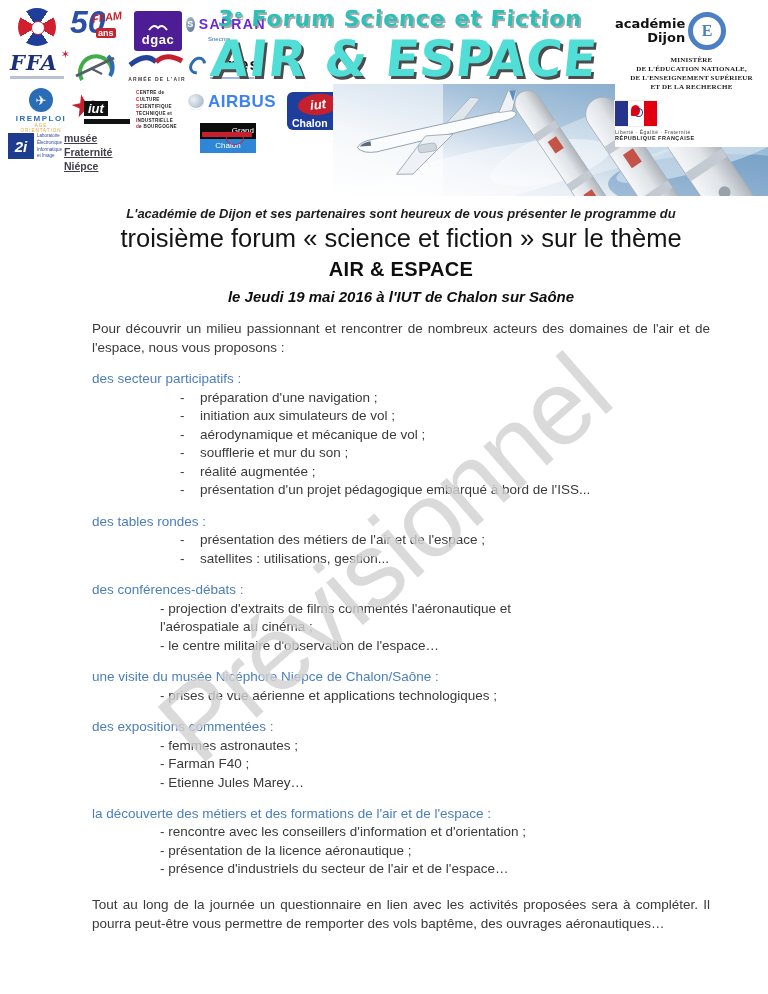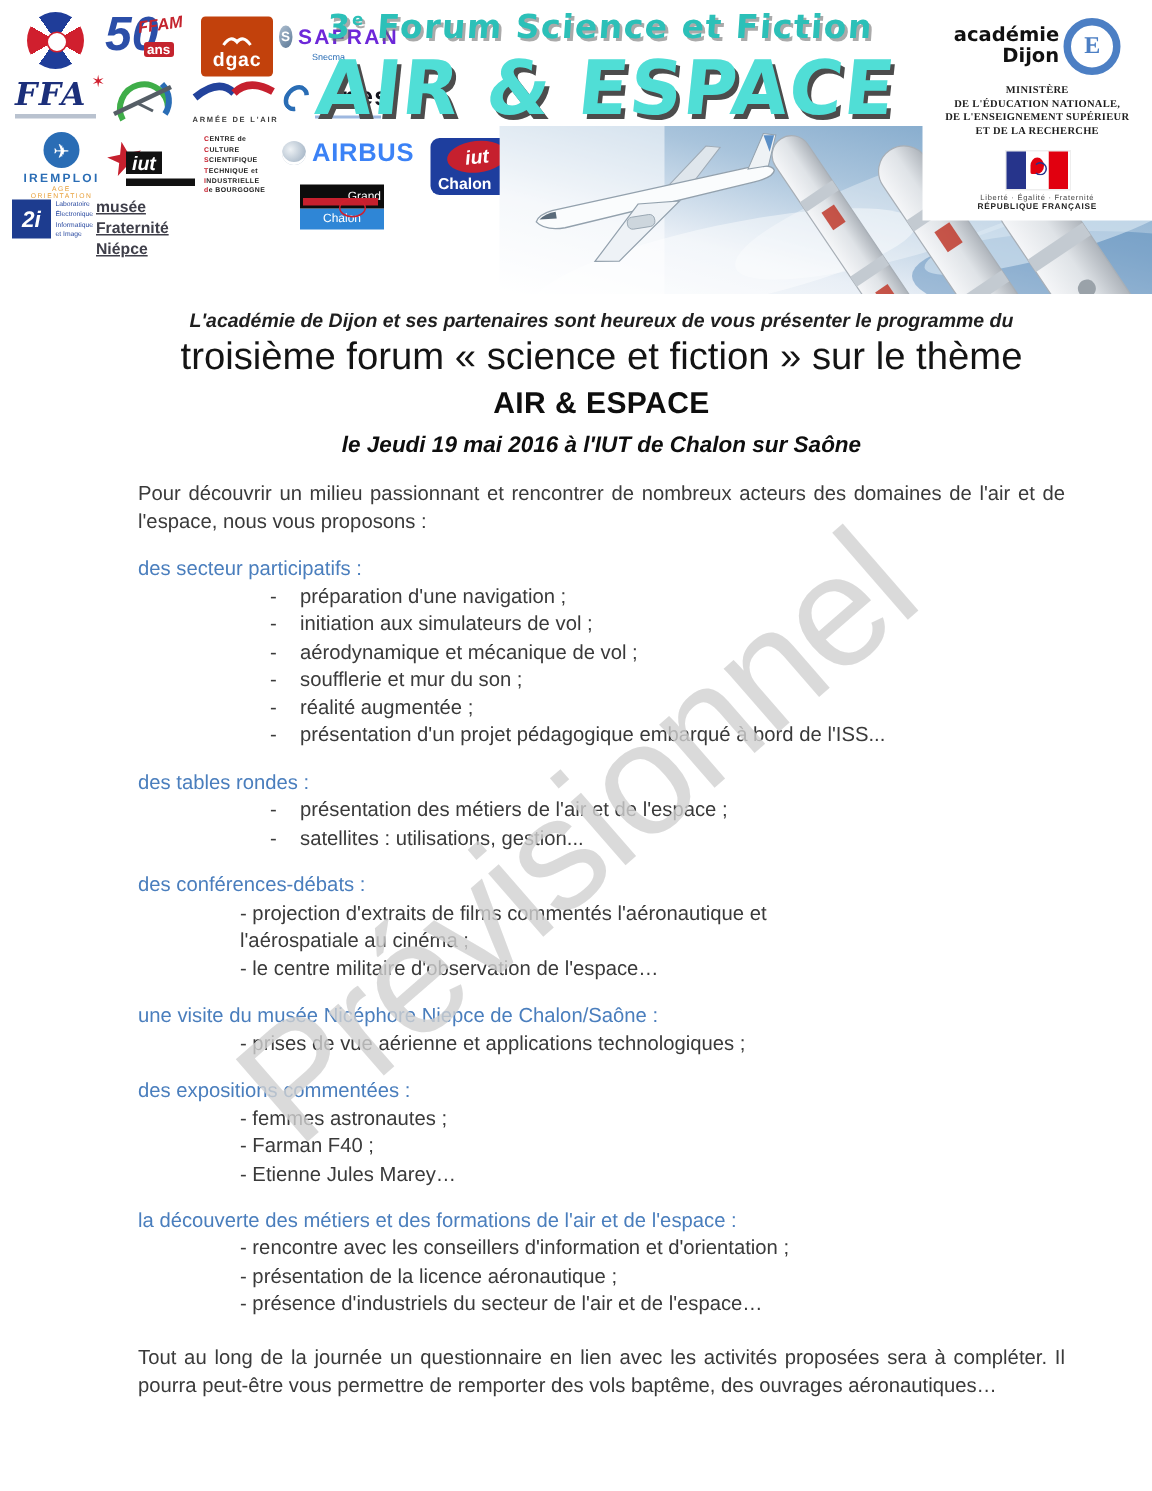--- a/index.html
+++ b/index.html
@@ -16,21 +16,21 @@
     #1f3d99 145deg 215deg,#fff 215deg 240deg,#d01f2e 240deg 300deg,#fff 300deg 325deg,#1f3d99 325deg);}
   .cocarde-disc::after{content:"";position:absolute;left:13px;top:13px;width:12px;height:12px;border-radius:50%;background:#fff;border:1px solid #d01f2e;}
 
   
   .ffam50{width:60px;height:46px;}
   .ffam-num{position:absolute;left:0;top:0;font-size:32px;font-weight:800;font-style:italic;color:#2b4ea8;line-height:1;}
   .ffam-ffam{position:absolute;left:22px;top:5px;font-size:11px;font-weight:800;font-style:italic;color:#c4232d;transform:rotate(-8deg);}
   .ffam-ans{position:absolute;left:26px;top:22px;background:#c4232d;color:#fff;font-size:9px;font-weight:700;padding:0 2px;border-radius:2px;}
 
   
-  .dgac-box{width:48px;height:40px;background:#c2410c;border-radius:3px;display:flex;flex-direction:column;align-items:center;justify-content:flex-end;padding-bottom:4px;box-sizing:border-box;}
+  .dgac-box{width:48px;height:40px;background:#4c1d95;border-radius:3px;display:flex;flex-direction:column;align-items:center;justify-content:flex-end;padding-bottom:4px;box-sizing:border-box;}
   .dgac-txt{color:#fff;font-weight:800;font-size:13px;letter-spacing:.5px;}
 
   
   .safran{display:flex;align-items:center;gap:4px;}
   .s-circle{width:15px;height:15px;border-radius:50%;background:linear-gradient(135deg,#aebfd0,#5b7896);color:#fff;font-size:9px;font-weight:800;display:flex;align-items:center;justify-content:center;}
   .safran-name{color:#6d28d9;font-weight:800;font-size:14px;letter-spacing:1.5px;}
   .safran-sub{position:absolute;left:22px;top:20px;color:#2a6db5;font-size:6px;}
 
   
   .ffa-txt{font-family:"DejaVu Serif",serif;font-style:italic;font-weight:800;font-size:21px;color:#1c2f7a;letter-spacing:1px;}
@@ -107,21 +107,21 @@
   .title-small sup{font-size:11px;}
   .title-big{position:absolute;left:180px;top:30px;width:448px;text-align:center;z-index:3;
     font-family:"DejaVu Sans",sans-serif;font-weight:800;font-size:50px;color:#50ded6;
     text-shadow:3px 3px 0 #4c4c4c;transform:skewX(-6deg) scaleX(.97);letter-spacing:1px;}
 
   
   .photo{position:absolute;left:333px;top:84px;width:435px;height:112px;z-index:1;}
 
   
   .minbox{position:absolute;left:615px;top:8px;width:153px;min-height:130px;background:#fff;z-index:2;
-    display:flex;flex-direction:column;align-items:center;padding-bottom:6px;}
+    display:flex;flex-direction:column;padding-bottom:6px;}
   .acad{display:flex;align-items:center;gap:3px;margin-top:4px;}
   .acad-txt{text-align:right;font-family:"DejaVu Sans",sans-serif;font-weight:800;font-size:13px;color:#111;line-height:1.05;}
   .acad-e{width:28px;height:28px;border:5px solid #4c7fc4;border-radius:50%;display:flex;align-items:center;justify-content:center;color:#4c7fc4;font-weight:800;font-size:16px;font-family:"Liberation Serif",serif;}
   .minlines{margin-top:6px;text-align:center;font-family:"Liberation Serif",serif;font-weight:700;font-size:7px;color:#1c1c1c;line-height:1.3;letter-spacing:.2px;}
   .flag{width:42px;height:25px;display:flex;margin-top:9px;box-shadow:0 0 0 1px #eee;}
   .flag-b{flex:1;background:#26348b;}
   .flag-w{flex:1.15;background:#fff;position:relative;}
   .flag-w::before{content:"";position:absolute;left:3px;top:4px;width:9px;height:11px;background:#e1000f;border-radius:50% 50% 50% 10%;}
   .flag-w::after{content:"";position:absolute;right:1px;top:7px;width:7px;height:7px;border:1.5px solid #26348b;border-left-color:transparent;border-radius:50%;}
   .flag-r{flex:1;background:#e1000f;}

